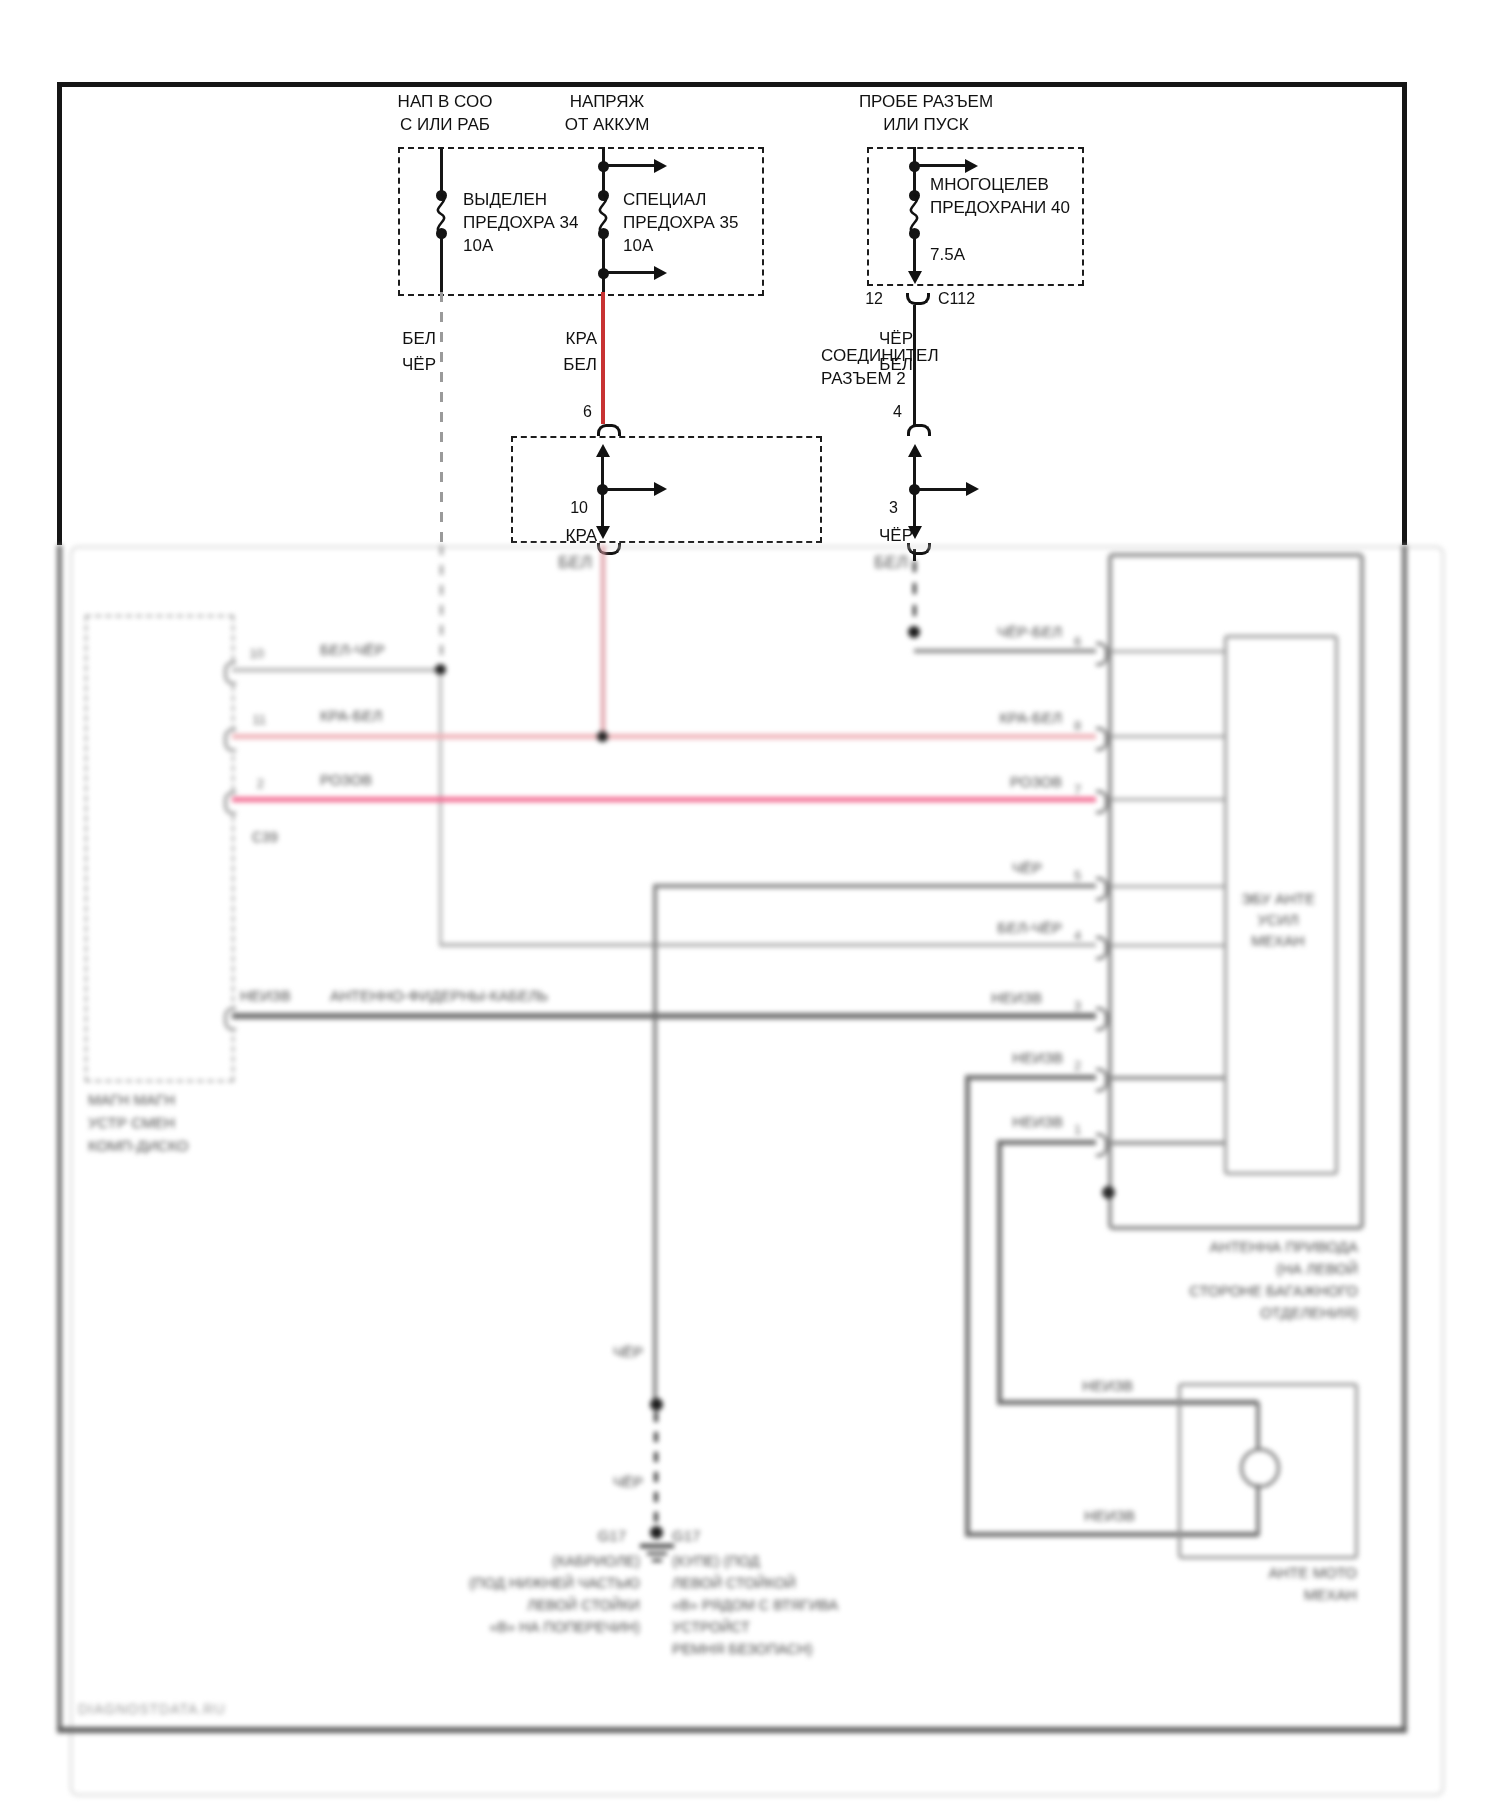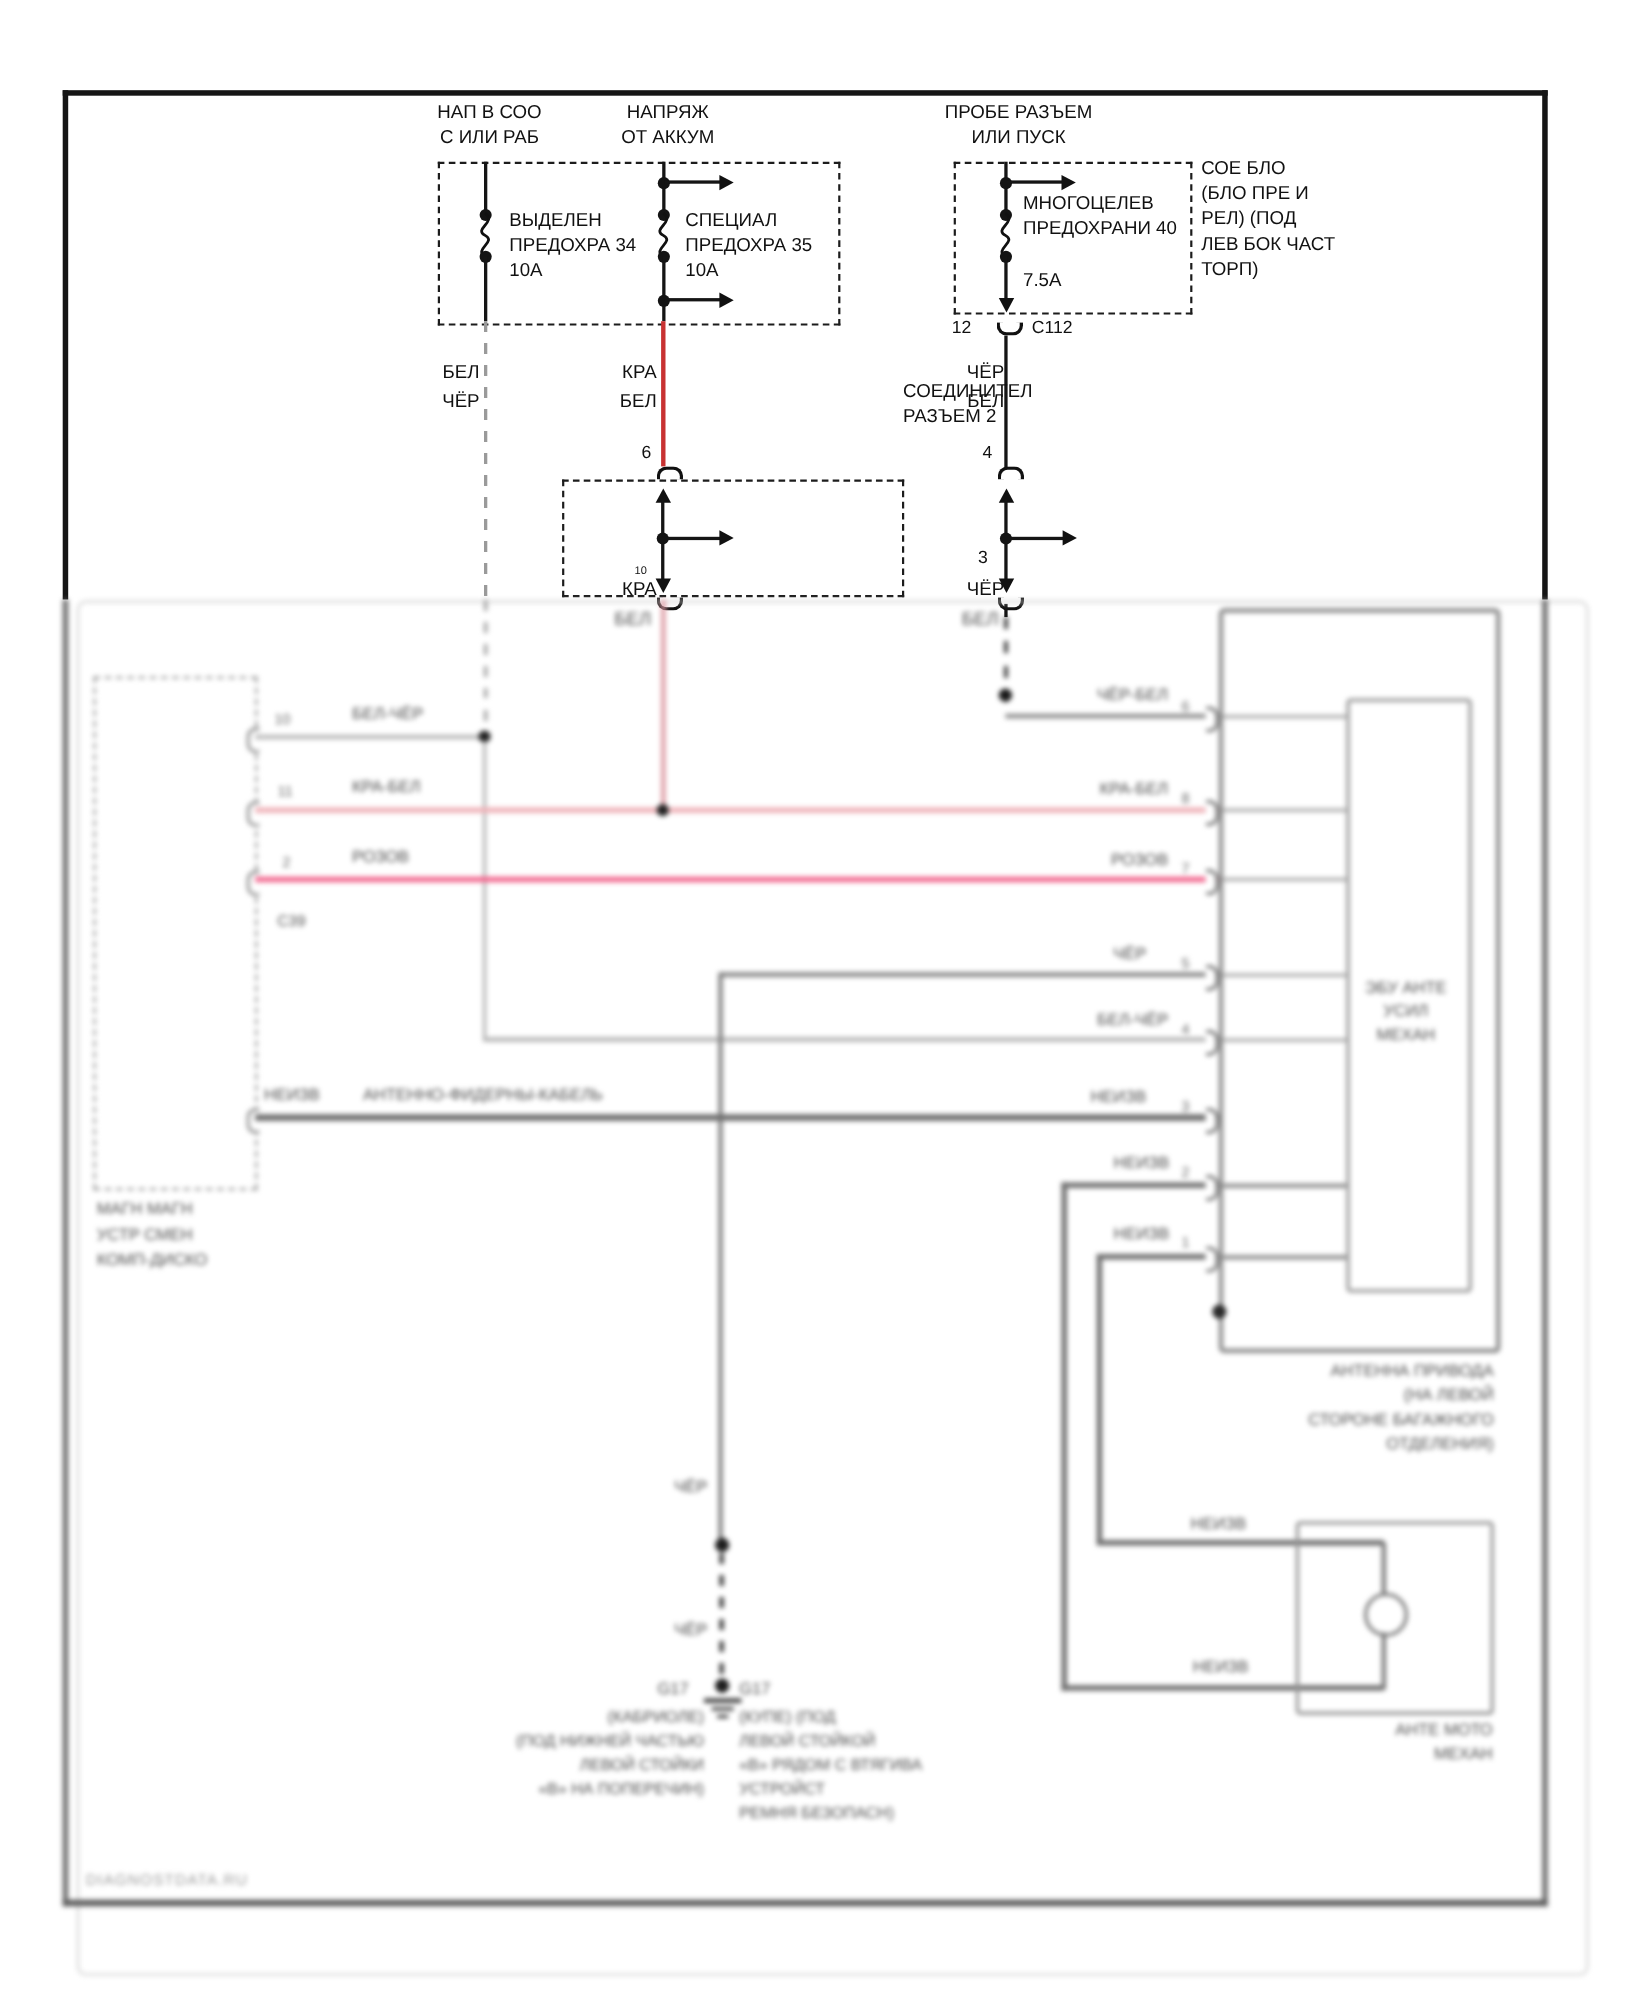--- a/index.html
+++ b/index.html
@@ -84,25 +84,20 @@
   <div class="dot" style="left:909px;top:190px;"></div>
   <svg style="position:absolute;left:903px;top:192px;" width="22" height="44" viewBox="0 0 22 44">
       <path d="M11 2 C22 10 0 16 11 22 C22 28 0 34 11 42" fill="none" stroke="#111" stroke-width="2.5"></path>
     </svg>
   <div class="dot" style="left:909px;top:228px;"></div>
   <div class="ln" style="left:913px;top:233px;width:3px;height:40px;"></div>
   <div class="tri-d" style="left:908px;top:271px;"></div>
   <div class="t" style="left:930px;top:173px;width:150px;">МНОГОЦЕЛЕВ
 ПРЕДОХРАНИ 40</div>
   <div class="t" style="left:930px;top:243px;">7.5А</div>
-  <div class="t" style="left:1092px;top:141px;width:160px;">СОЕ БЛО
-(БЛО ПРЕ И
-РЕЛ) (ПОД
-ЛЕВ БОК ЧАСТ
-ТОРП)</div>
 
   <div class="t rt" style="left:855px;top:287px;width:28px;font-size:16px;">12</div>
   <div class="arcu" style="left:906px;top:293px;"></div>
   <div class="t" style="left:938px;top:287px;font-size:16px;">С112</div>
   <div class="ln" style="left:913px;top:305px;width:3px;height:121px;"></div>
 
   <div class="t rt" style="left:336px;top:326px;width:100px;line-height:26px;">БЕЛ
 ЧЁР</div>
   <div class="t rt" style="left:497px;top:326px;width:100px;line-height:26px;">КРА
 БЕЛ</div>
@@ -130,21 +125,21 @@
 
   <div class="tri-u" style="left:908px;top:444px;"></div>
   <div class="ln" style="left:913px;top:454px;width:3px;height:74px;"></div>
   <div class="tri-d" style="left:908px;top:526px;"></div>
   <div class="dot" style="left:909px;top:484px;"></div>
   <div class="ln" style="left:918px;top:488px;width:50px;height:3px;"></div>
   <div class="tri-r" style="left:966px;top:482px;"></div>
 
   <div class="arcu" style="left:597px;top:543px;"></div>
   <div class="arcu" style="left:907px;top:543px;"></div>
-  <div class="t rt" style="left:558px;top:496px;width:30px;font-size:10px;margin-top:12px;">10</div>
+  <div class="t rt" style="left:558px;top:496px;width:30px;font-size:16px;">10</div>
   <div class="t rt" style="left:868px;top:496px;width:30px;font-size:16px;">3</div>
   <div class="t rt" style="left:497px;top:524px;width:100px;">КРА</div>
   <div class="t rt" style="left:813px;top:524px;width:100px;">ЧЁР</div>
   <div class="ln" style="left:913px;top:549px;width:3px;height:12px;"></div>
 
   <div id="blur-layer">
 
     <div style="position:absolute;left:70px;top:546px;width:1370px;height:1246px;border:2px solid #d4d4d4;border-radius:8px;"></div>
     <div class="ln" style="left:57px;top:545px;width:5px;height:1188px;background:#6e6e6e;"></div>
     <div class="ln" style="left:1402px;top:545px;width:5px;height:1188px;background:#6e6e6e;"></div>

